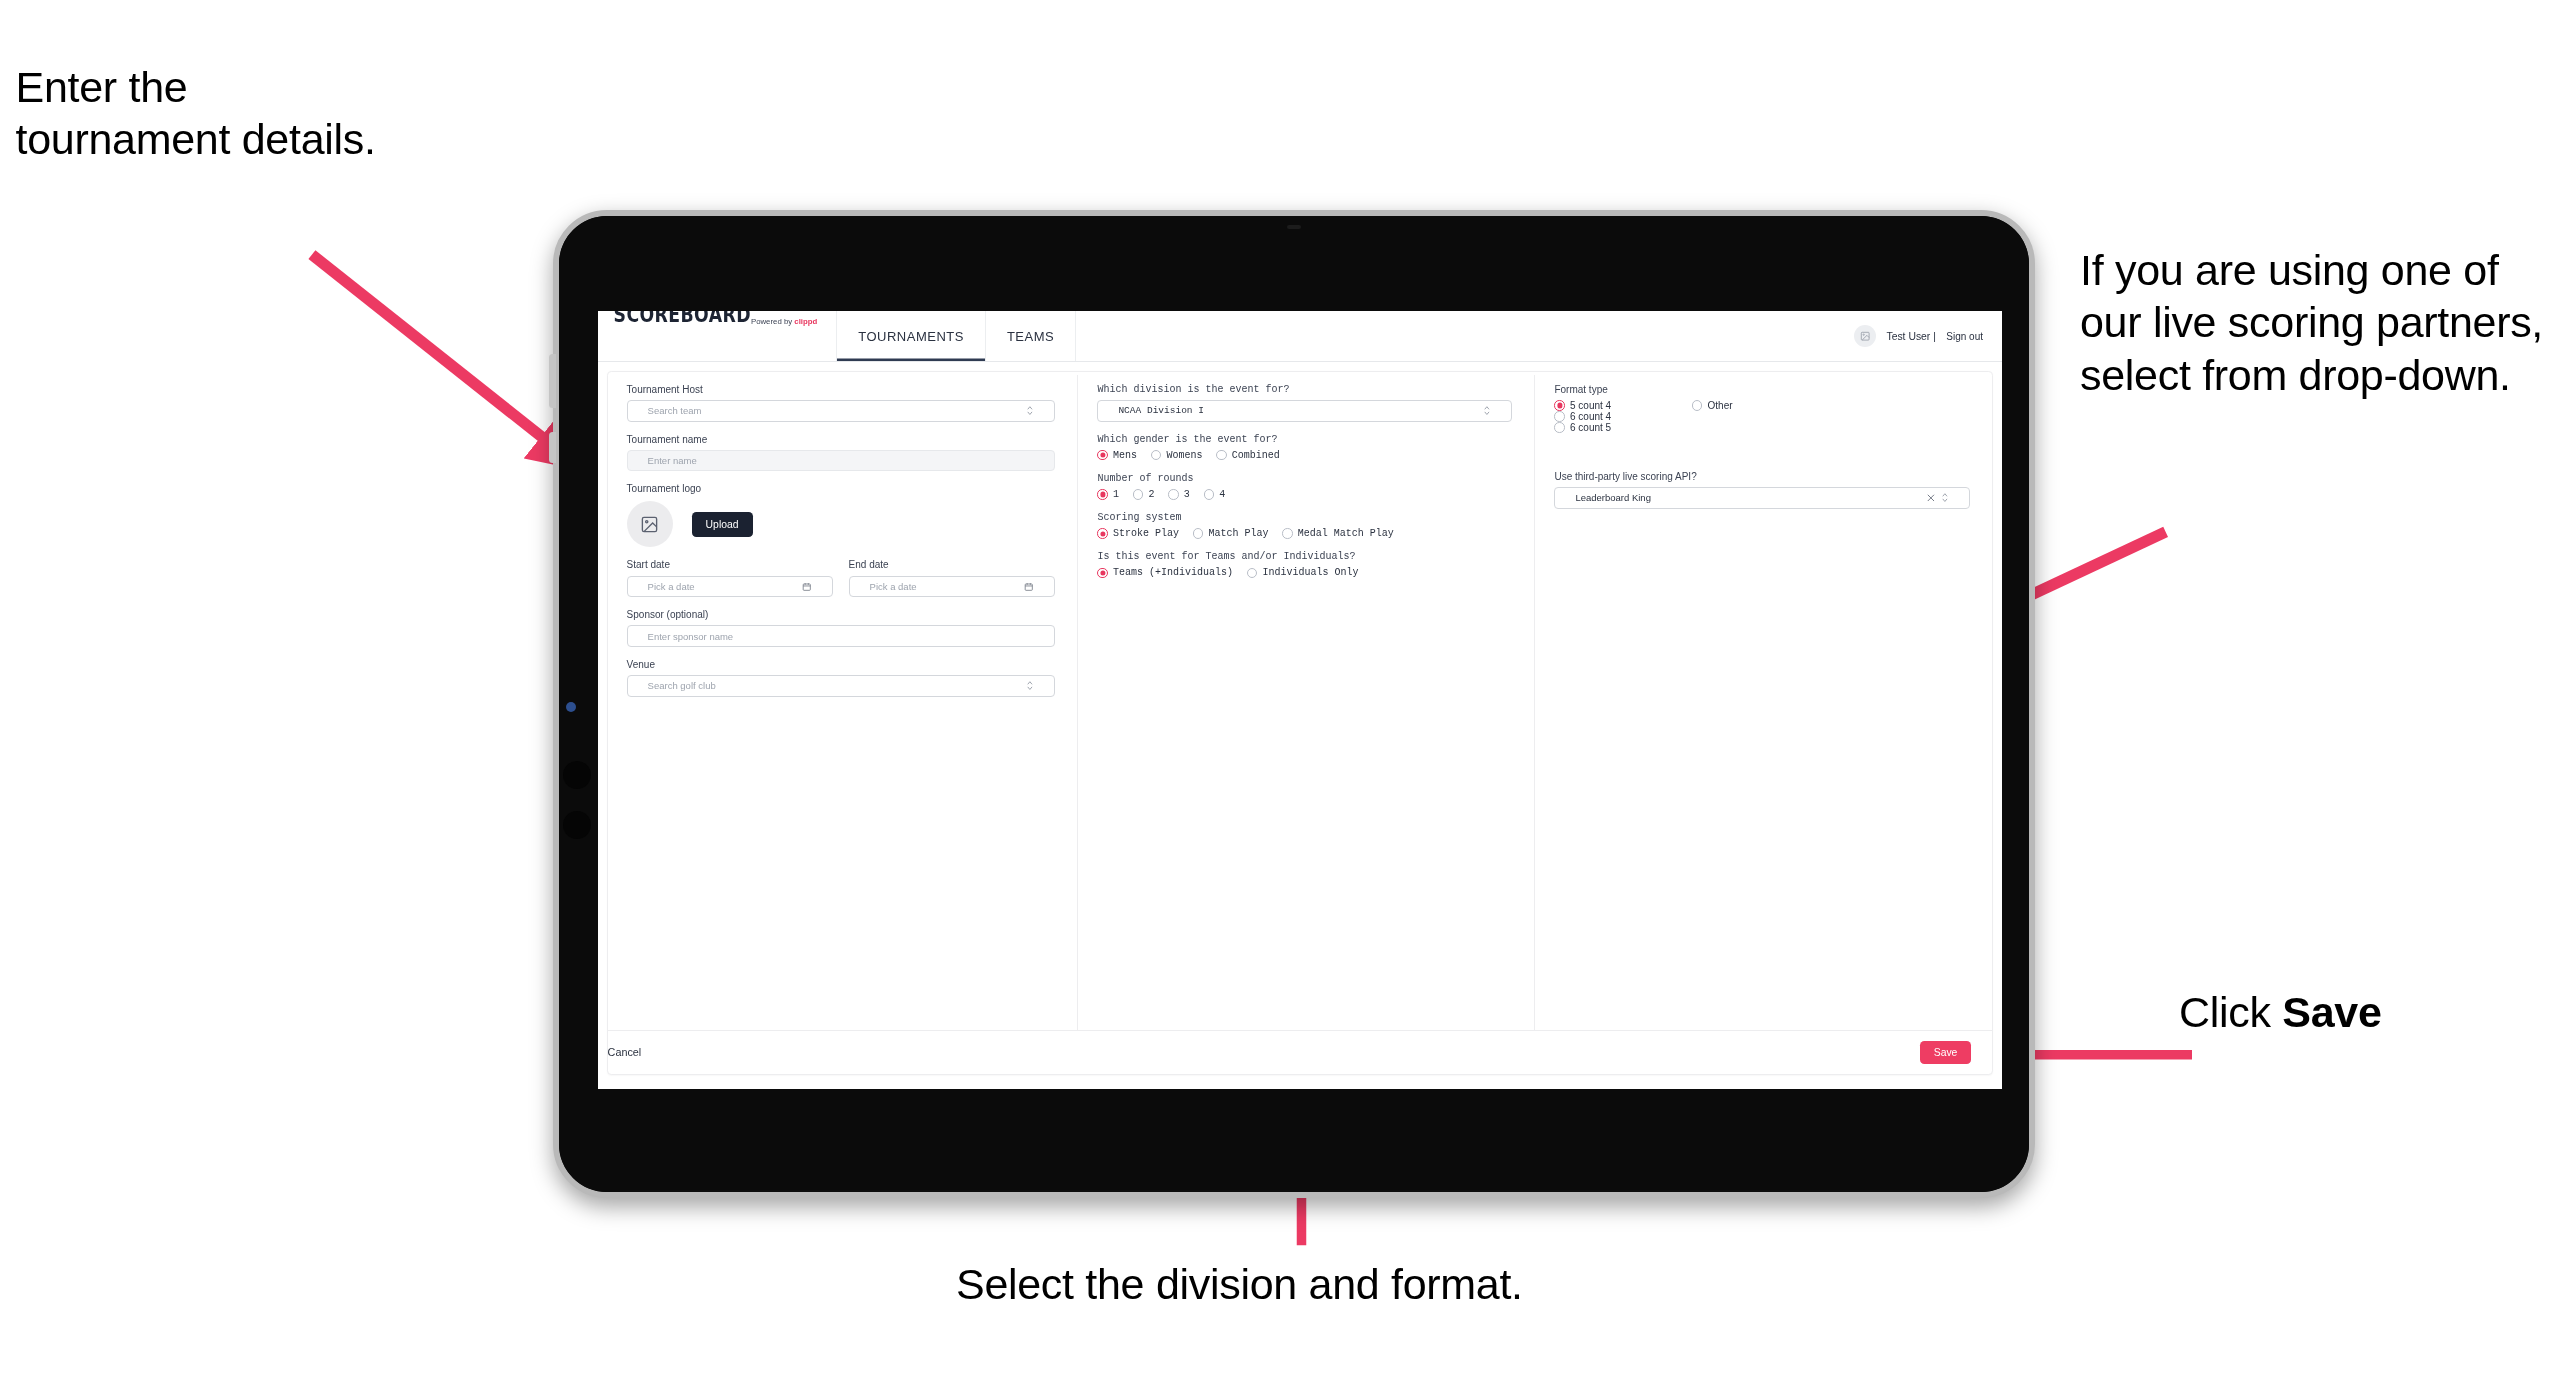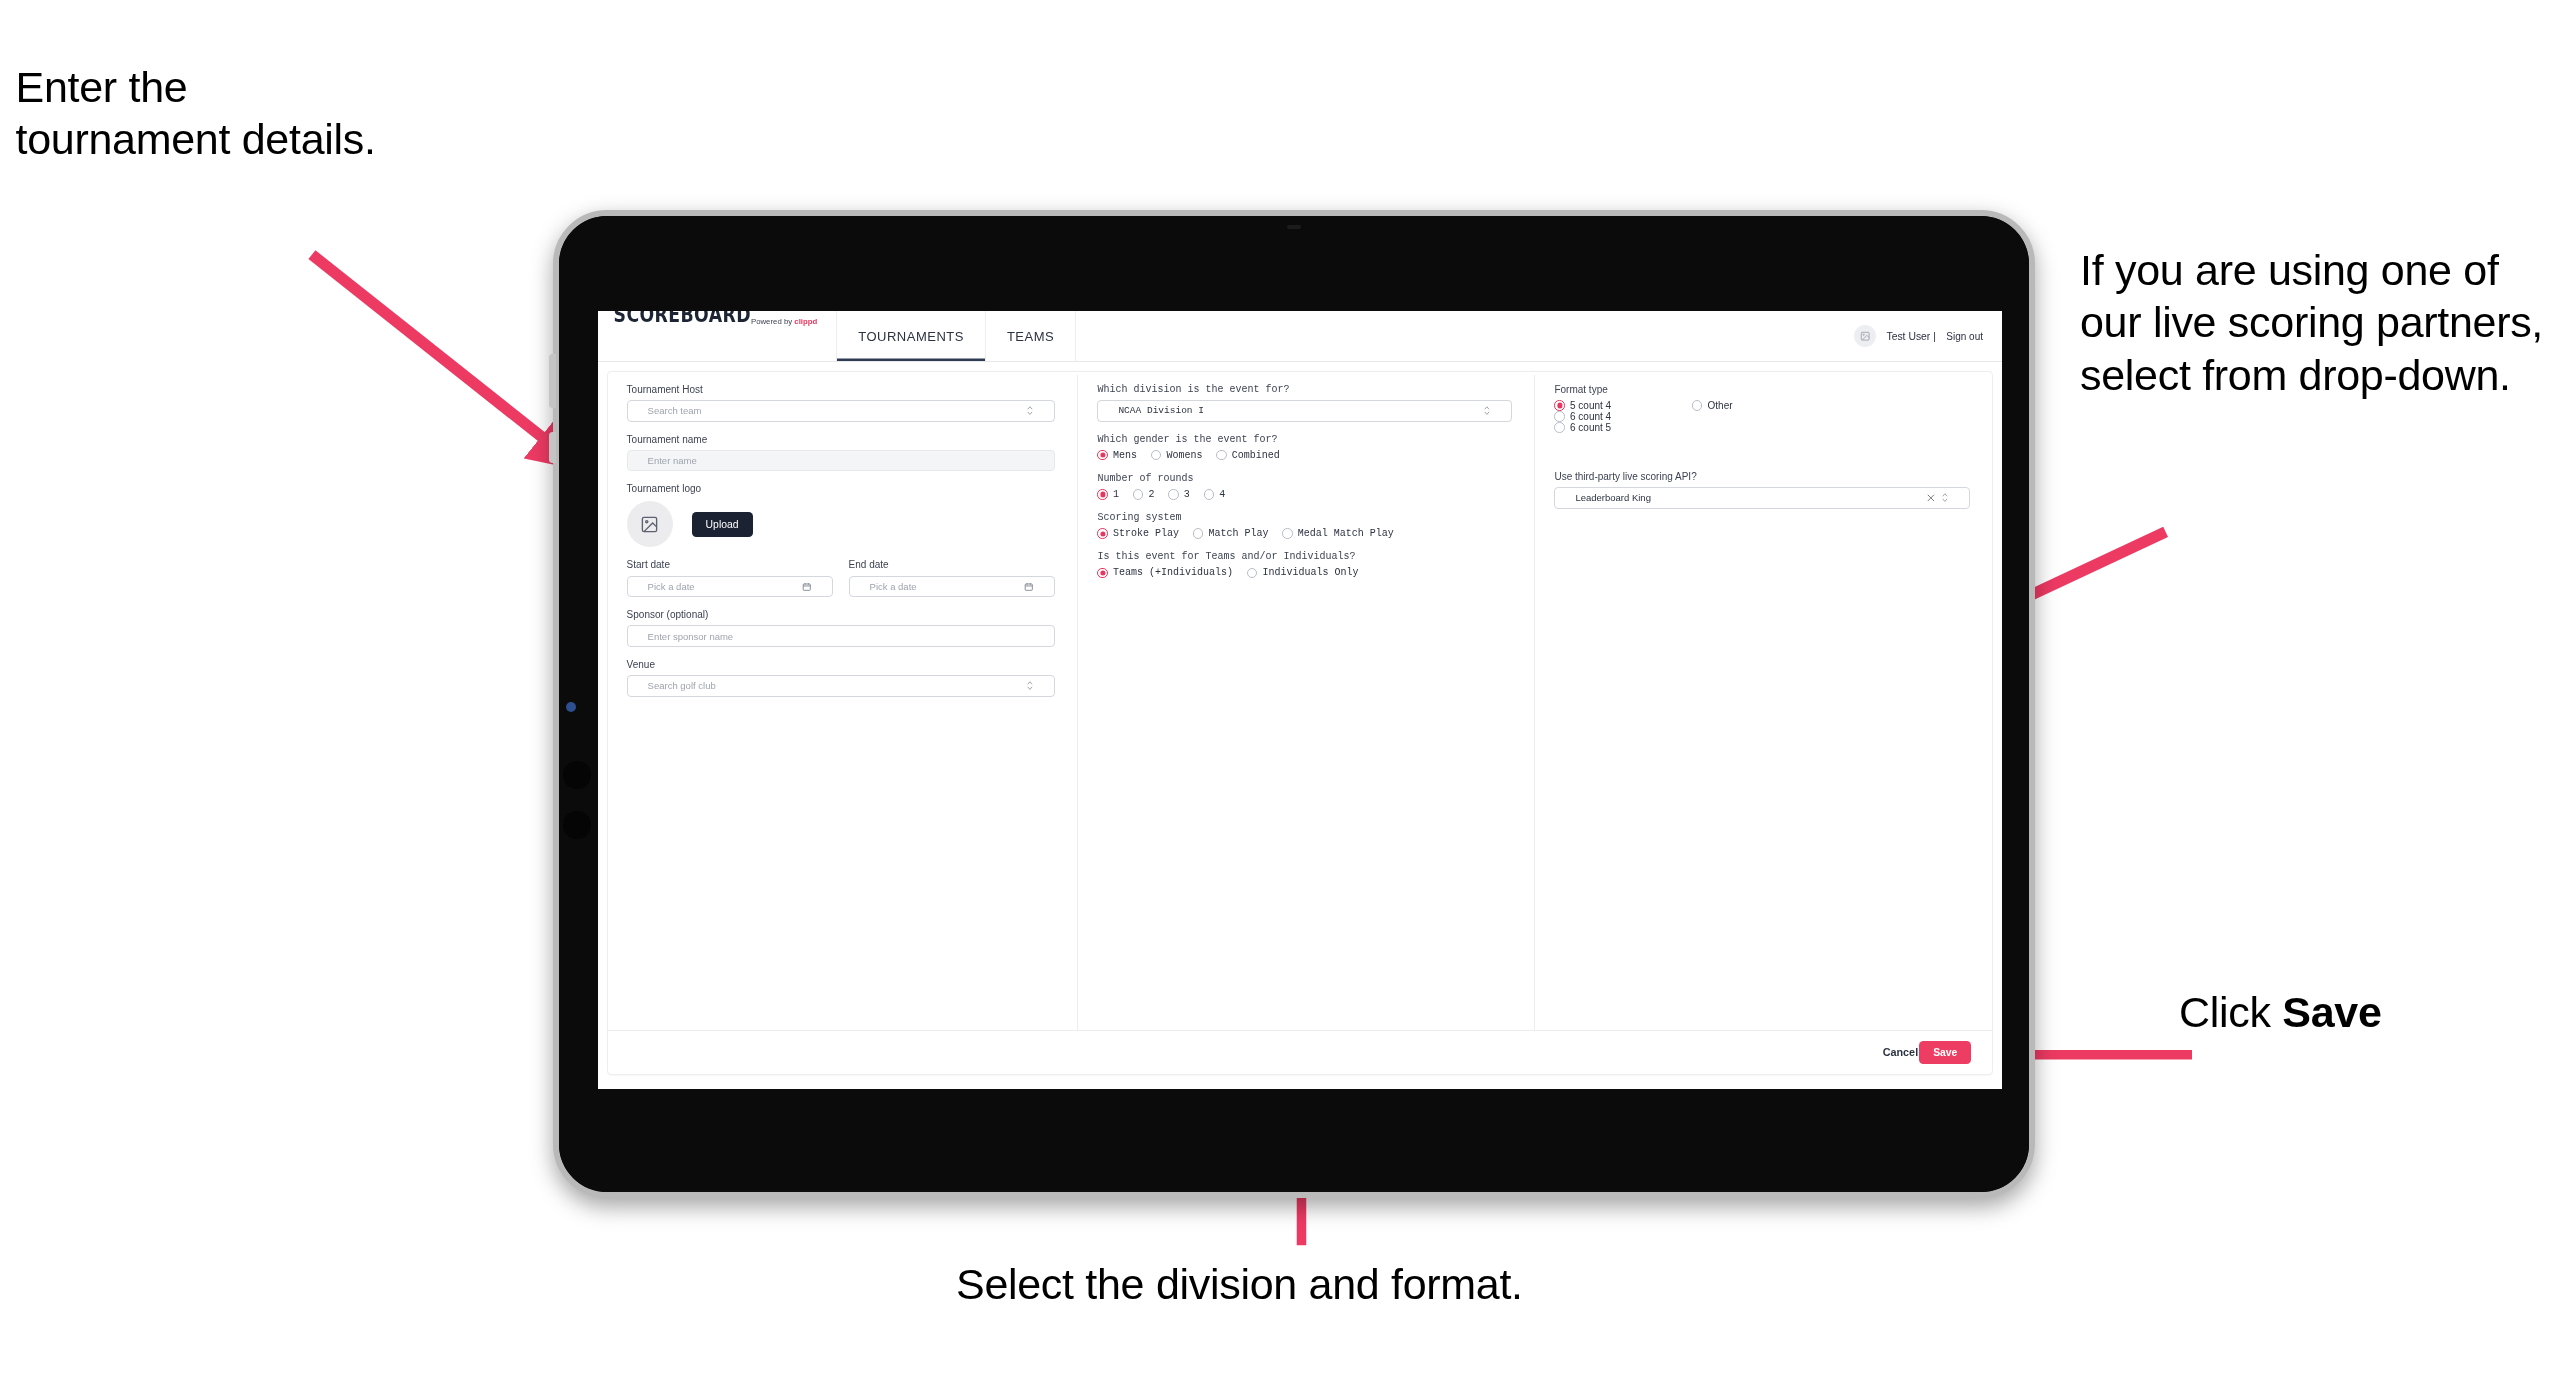--- a/index.html
+++ b/index.html
@@ -91,21 +91,21 @@
   .rad{width:10.4px;height:10.4px;border-radius:50%;border:1.2px solid #b9bec7;box-sizing:border-box;position:relative;flex:none;}
   .rad.on{border-color:#e8375f;}
   .rad.on:after{content:"";position:absolute;left:50%;top:50%;transform:translate(-50%,-50%);width:5.2px;height:5.2px;border-radius:50%;background:#e8375f;}
   .rtxt{font-size:10px;color:#2b3240;}
 
   .fmt-grid{display:flex;margin-top:1.7px;}
   .fmt-col{display:flex;flex-direction:column;gap:0;}
   .fmt-col.right{margin-left:73px;}
 
   
-  .card-foot{border-top:0.9px solid #ededef;height:43px;display:flex;align-items:center;justify-content:flex-end;gap:1px;padding-right:21px;font-weight:bold;}
+  .card-foot{border-top:0.9px solid #ededef;height:43px;display:flex;align-items:center;justify-content:space-between;gap:1px;padding-right:21px;}
   .cancel{font-size:10.8px;color:#2b3240;cursor:pointer;}
   .save{background:#ee3d63;color:#fff;font-size:10.4px;border-radius:4.3px;padding:6px 14px;cursor:pointer;}
 
   svg{display:block;}
 </style>
 </head>
 <body>
 
 <div class="stage">
 

